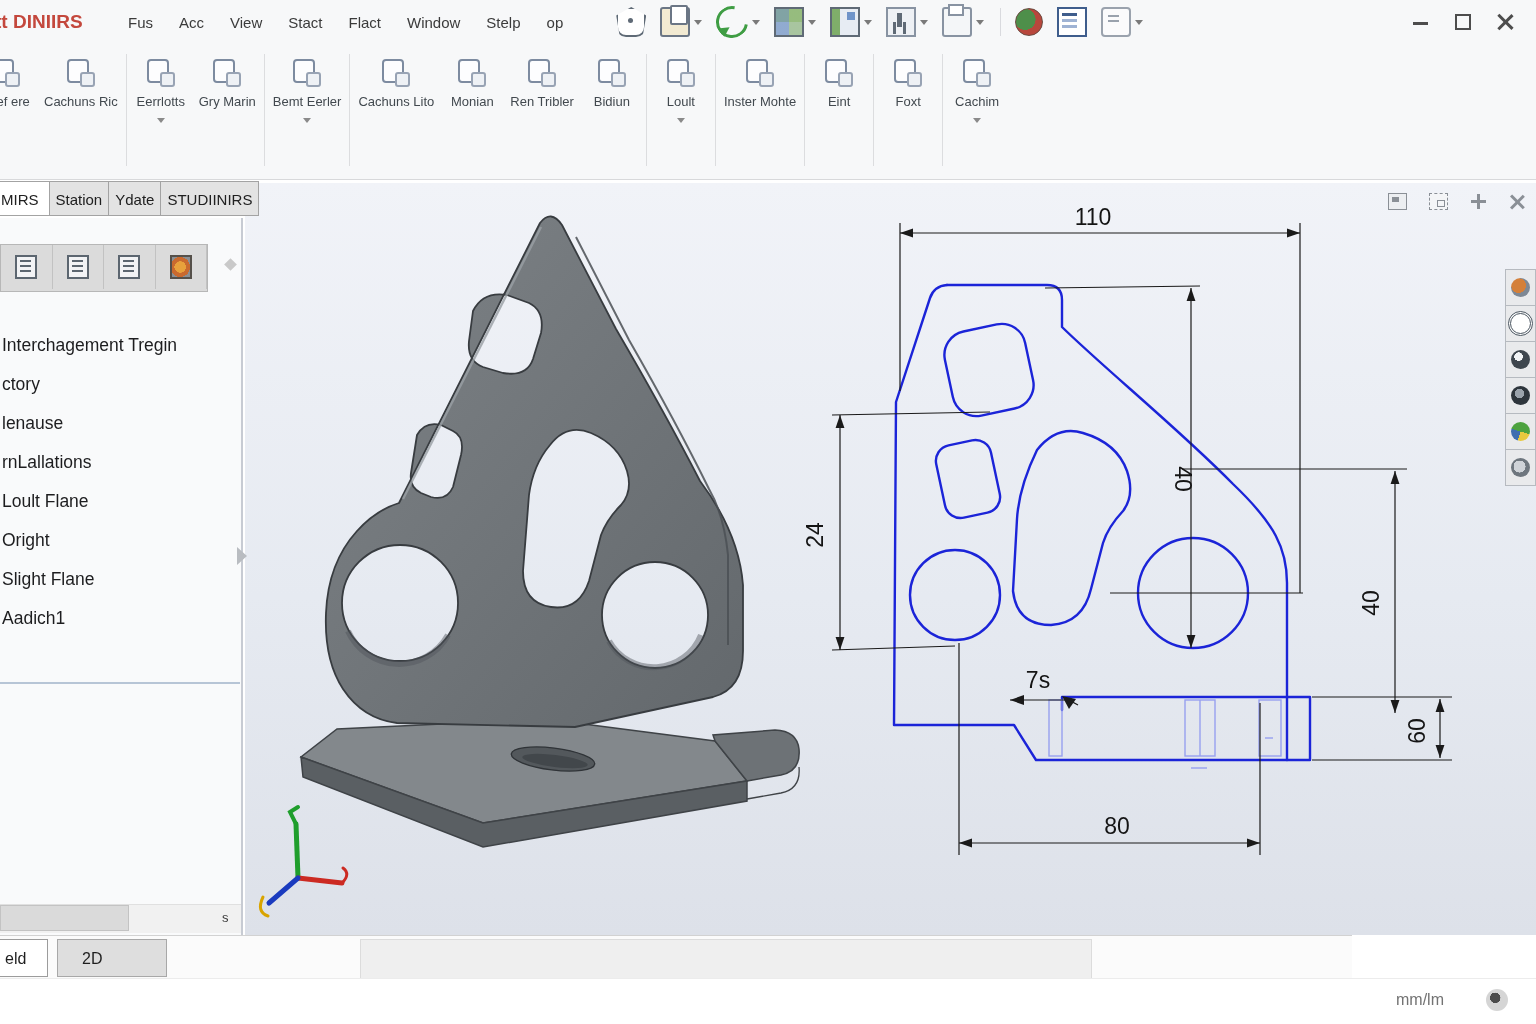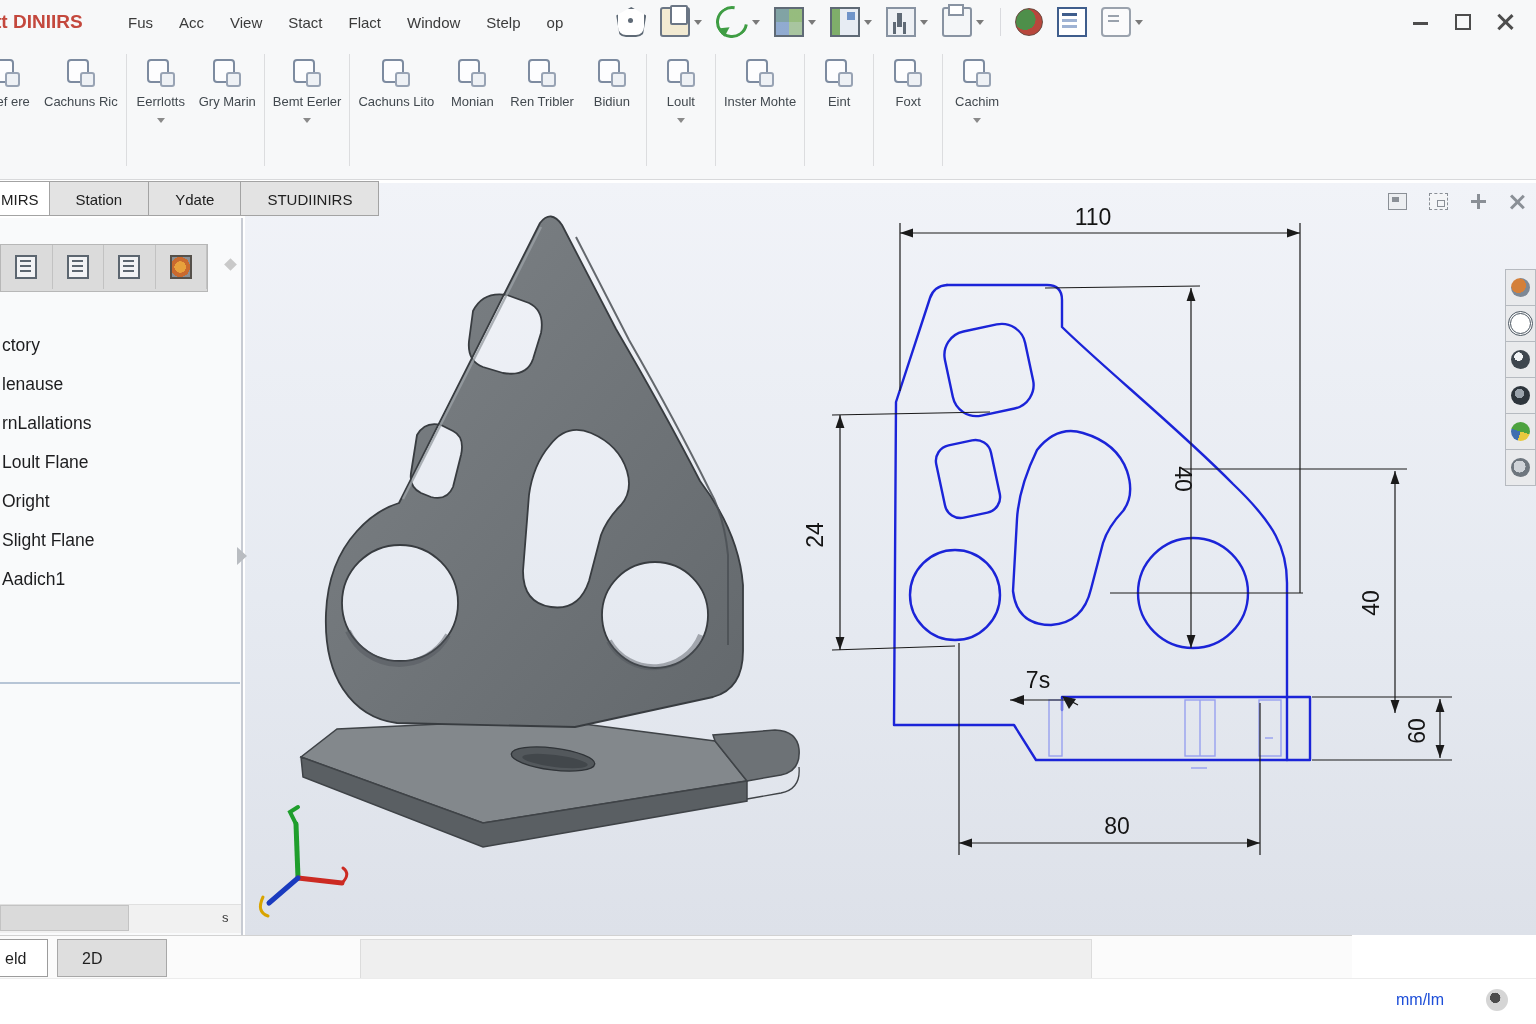--- a/index.html
+++ b/index.html
@@ -45,21 +45,21 @@
   .rsep{width:1px;background:#dcdddf;height:112px;margin:0 2px}
   .rbtn{display:flex;flex-direction:column;align-items:center;padding:4px 6px;min-width:52px;max-width:84px}
   .ribicon{width:30px;height:30px;position:relative;margin-bottom:6px}
   .ribicon::before{content:"";position:absolute;left:1px;top:1px;width:18px;height:20px;border:2px solid #7d8ba0;border-radius:4px;background:#fdfdfe}
   .ribicon::after{content:"";position:absolute;right:1px;bottom:1px;width:11px;height:11px;border:2px solid #98a3b4;border-radius:3px;background:#eef1f5}
   .rlabel{font-size:13px;color:#42494f;text-align:center;line-height:16px;max-width:82px}
   .rcaret{width:0;height:0;border-left:4px solid transparent;border-right:4px solid transparent;border-top:5px solid #8a8a8a;margin-top:8px}
   .rbtn.firstcut{margin-left:-26px}
   
   .tabrow{position:absolute;top:181px;left:4px;height:37px;display:flex;z-index:5}
-  .doc-tab{height:35px;line-height:35px;padding:0 26px;background:#e3e3e3;border:1px solid #a3a3a3;
+  .doc-tab{height:35px;line-height:35px;padding:0 6px;background:#e3e3e3;border:1px solid #a3a3a3;
            border-left:none;font-size:15px;color:#202020;box-sizing:border-box}
   .doc-tab.first{border-left:1px solid #a3a3a3;padding:0 10px 0 2px;margin-left:-6px}
   .doc-tab.active{background:#fff}
   
   .sidebar{position:absolute;top:218px;left:0;width:243px;height:717px;background:#f9fafb;
            border-right:2px solid #c7cbd3;box-sizing:border-box}
   .tool-strip{position:absolute;top:26px;left:0;width:206px;height:46px;background:#dbdbdb;
               border:1px solid #b7b7b7;display:flex}
   .tsbtn{width:51px;height:44px;border-right:1px solid #c2c2c2;position:relative;background:#dbdbdb}
   .tsicon{position:absolute;left:14px;top:10px;width:22px;height:24px;border:2px solid #5c6670;background:#f2f3f5;box-sizing:border-box}
@@ -98,21 +98,21 @@
   .tp5{background:conic-gradient(#4da23f 0 30%,#e8c93e 30% 55%,#3f6fb0 55% 80%,#4da23f 80% 100%)}
   .tp6{background:radial-gradient(circle at 45% 45%,#cfd3d8 0 40%,#6e767e 41% 100%)}
   
   .bottombar{position:absolute;top:935px;left:0;width:1352px;height:43px;background:#fbfbfb;border-top:1px solid #d2d2d2}
   .btab{position:absolute;top:3px;height:38px;line-height:38px;font-size:16px;color:#1f1f1f;
         background:#dedede;border:1px solid #a8a8a8;padding:0 24px;box-sizing:border-box}
   .btab.active{background:#fff;border-color:#9c9c9c}
   .bfiller{position:absolute;top:3px;left:360px;width:730px;height:38px;background:#efefef;border:1px solid #dcdcdc}
   
   .statusbar{position:absolute;top:978px;left:0;width:1536px;height:46px;background:#fff;border-top:1px solid #ececec}
-  .units{position:absolute;right:92px;top:12px;font-size:16px;color:#1d4ed8}
+  .units{position:absolute;right:92px;top:12px;font-size:16px;color:#737373}
   .statdot{position:absolute;right:28px;top:10px;width:22px;height:22px;border-radius:50%;
            background:radial-gradient(circle at 42% 40%,#4c4c4c 0 28%,#d5d5d5 29% 100%)}
 </style>
 </head>
 <body>
 
 <div class="menubar">
   <div class="logo">tt DINIIRS</div>
   <div class="menu-item">Fus</div>
   <div class="menu-item">Acc</div>
@@ -375,20 +375,21 @@
       </div>
     <div class="tsbtn">
         <div class="tsicon"></div>
       </div>
     <div class="tsbtn">
         <div class="tsicon orange"></div>
       </div>
   </div>
   <div class="strip-diamond"></div>
   <div class="tree">
+    <div class="tree-item">Interchagement Tregin</div>
     <div class="tree-item">ctory</div>
     <div class="tree-item">lenause</div>
     <div class="tree-item">rnLallations</div>
     <div class="tree-item">Loult Flane</div>
     <div class="tree-item">Oright</div>
     <div class="tree-item">Slight Flane</div>
     <div class="tree-item">Aadich1</div>
   </div>
   <div class="tree-divider"></div>
   <div class="side-scroll">

